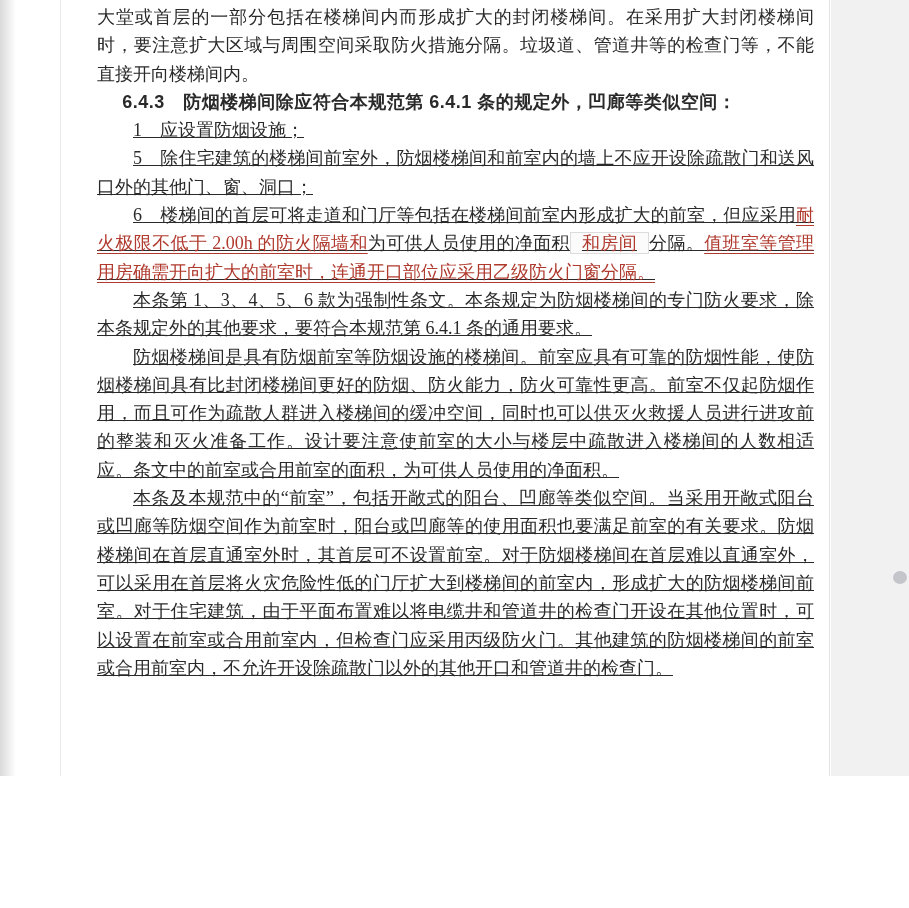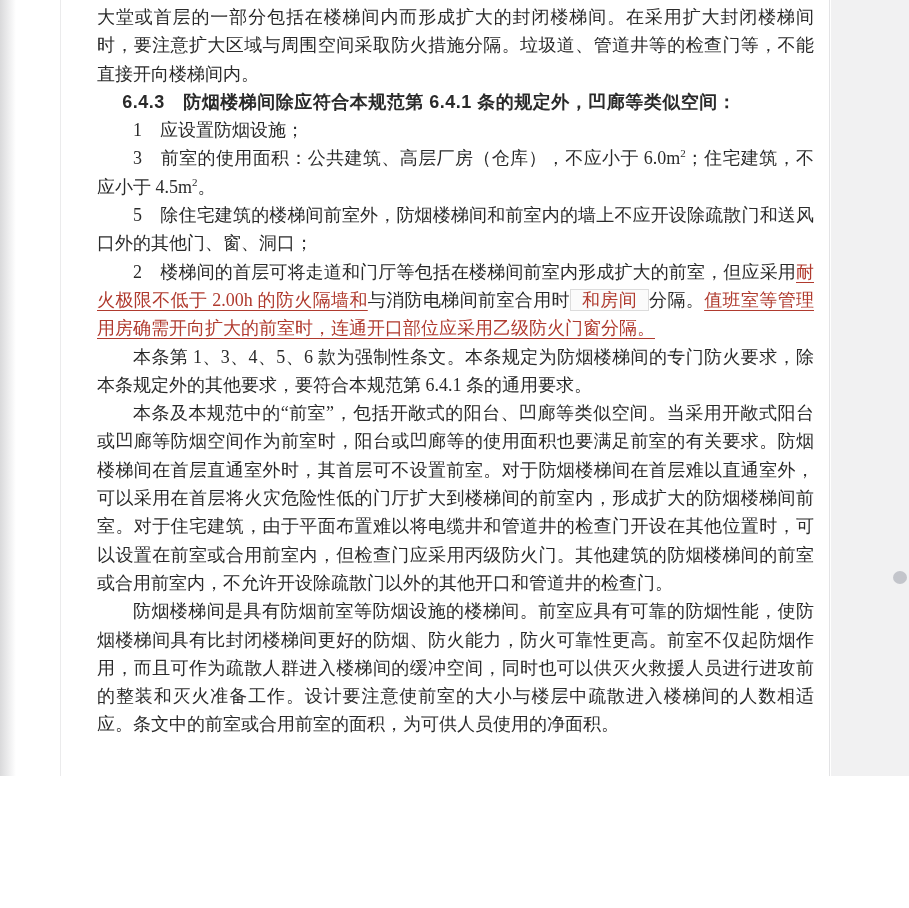--- a/index.html
+++ b/index.html
@@ -43,21 +43,21 @@
     color: #2a2a2a;
     font-size: 18px;
     line-height: 28.3px;
     text-align: justify;
     text-justify: inter-ideograph;
   }
   .para {
     margin: 0;
     padding: 0;
   }
-  .para.indent { text-indent: 2em; }
+  .para.indent { text-indent: 2em; text-decoration: underline; }
   .para.indent-head { text-indent: 1.4em; }
   .para.bold {
     font-weight: bold;
     font-family: "Liberation Sans", "DejaVu Sans", sans-serif;
     letter-spacing: 0.5px;
   }
   .seg-normal { }
   .seg-red-underline {
     color: var(--accent-red, #b03a2e);
     text-decoration: underline;
@@ -95,24 +95,23 @@
 </style>
 </head>
 <body>
 
 <div class="viewport">
   <div class="page">
     <div class="page-content" id="doc-content" style="color: rgb(42, 42, 42);">
         <p class="para"><span class="seg-normal">大堂或首层的一部分包括在楼梯间内而形成扩大的封闭楼梯间。在采用扩大封闭楼梯间时，要注意扩大区域与周围空间采取防火措施分隔。垃圾道、管道井等的检查门等，不能直接开向楼梯间内。</span></p>
         <p class="para bold indent-head"><span class="seg-normal">6.4.3　防烟楼梯间除应符合本规范第 6.4.1 条的规定外，凹廊等类似空间：</span></p>
         <p class="para indent"><span class="seg-normal">1　应设置防烟设施；</span></p>
-        <p class="para indent"><span class="seg-normal">3　前室的使用面积：公共建筑、高层厂房（仓库），不应小于 6.0m</span><span class="seg-sup">2</span><span class="seg-normal">；住宅建筑，不应小于 4.5m</span><span class="seg-sup">2</span><span class="seg-normal">。</span></p>
         <p class="para indent"><span class="seg-normal">5　除住宅建筑的楼梯间前室外，防烟楼梯间和前室内的墙上不应开设除疏散门和送风口外的其他门、窗、洞口；</span></p>
-        <p class="para indent"><span class="seg-normal">2　楼梯间的首层可将走道和门厅等包括在楼梯间前室内形成扩大的前室，但应采用</span><span class="seg-red-underline">耐火极限不低于 2.00h 的防火隔墙和</span><span class="seg-normal">与消防电梯间前室合用时</span><span class="seg-red-box">和房间</span><span class="seg-normal">分隔。</span><span class="seg-red-underline">值班室等管理用房确需开向扩大的前室时，连通开口部位应采用乙级防火门窗分隔。</span></p>
+        <p class="para indent"><span class="seg-normal">6　楼梯间的首层可将走道和门厅等包括在楼梯间前室内形成扩大的前室，但应采用</span><span class="seg-red-underline">耐火极限不低于 2.00h 的防火隔墙和</span><span class="seg-normal">为可供人员使用的净面积</span><span class="seg-red-box">和房间</span><span class="seg-normal">分隔。</span><span class="seg-red-underline">值班室等管理用房确需开向扩大的前室时，连通开口部位应采用乙级防火门窗分隔。</span></p>
         <p class="para indent"><span class="seg-normal">本条第 1、3、4、5、6 款为强制性条文。本条规定为防烟楼梯间的专门防火要求，除本条规定外的其他要求，要符合本规范第 6.4.1 条的通用要求。</span></p>
+        <p class="para indent"><span class="seg-normal">防烟楼梯间是具有防烟前室等防烟设施的楼梯间。前室应具有可靠的防烟性能，使防烟楼梯间具有比封闭楼梯间更好的防烟、防火能力，防火可靠性更高。前室不仅起防烟作用，而且可作为疏散人群进入楼梯间的缓冲空间，同时也可以供灭火救援人员进行进攻前的整装和灭火准备工作。设计要注意使前室的大小与楼层中疏散进入楼梯间的人数相适应。条文中的前室或合用前室的面积，为可供人员使用的净面积。</span></p>
         <p class="para indent"><span class="seg-normal">本条及本规范中的“前室”，包括开敞式的阳台、凹廊等类似空间。当采用开敞式阳台或凹廊等防烟空间作为前室时，阳台或凹廊等的使用面积也要满足前室的有关要求。防烟楼梯间在首层直通室外时，其首层可不设置前室。对于防烟楼梯间在首层难以直通室外，可以采用在首层将火灾危险性低的门厅扩大到楼梯间的前室内，形成扩大的防烟楼梯间前室。对于住宅建筑，由于平面布置难以将电缆井和管道井的检查门开设在其他位置时，可以设置在前室或合用前室内，但检查门应采用丙级防火门。其他建筑的防烟楼梯间的前室或合用前室内，不允许开设除疏散门以外的其他开口和管道井的检查门。</span></p>
-        <p class="para indent"><span class="seg-normal">防烟楼梯间是具有防烟前室等防烟设施的楼梯间。前室应具有可靠的防烟性能，使防烟楼梯间具有比封闭楼梯间更好的防烟、防火能力，防火可靠性更高。前室不仅起防烟作用，而且可作为疏散人群进入楼梯间的缓冲空间，同时也可以供灭火救援人员进行进攻前的整装和灭火准备工作。设计要注意使前室的大小与楼层中疏散进入楼梯间的人数相适应。条文中的前室或合用前室的面积，为可供人员使用的净面积。</span></p>
       </div>
   </div>
   <div class="left-edge-shadow"></div>
   <div class="scroll-gutter" style="background: rgb(241, 241, 242);"></div>
   <div class="scroll-thumb" style="background: rgb(195, 197, 203);"></div>
 </div>
 
 </body></html>

